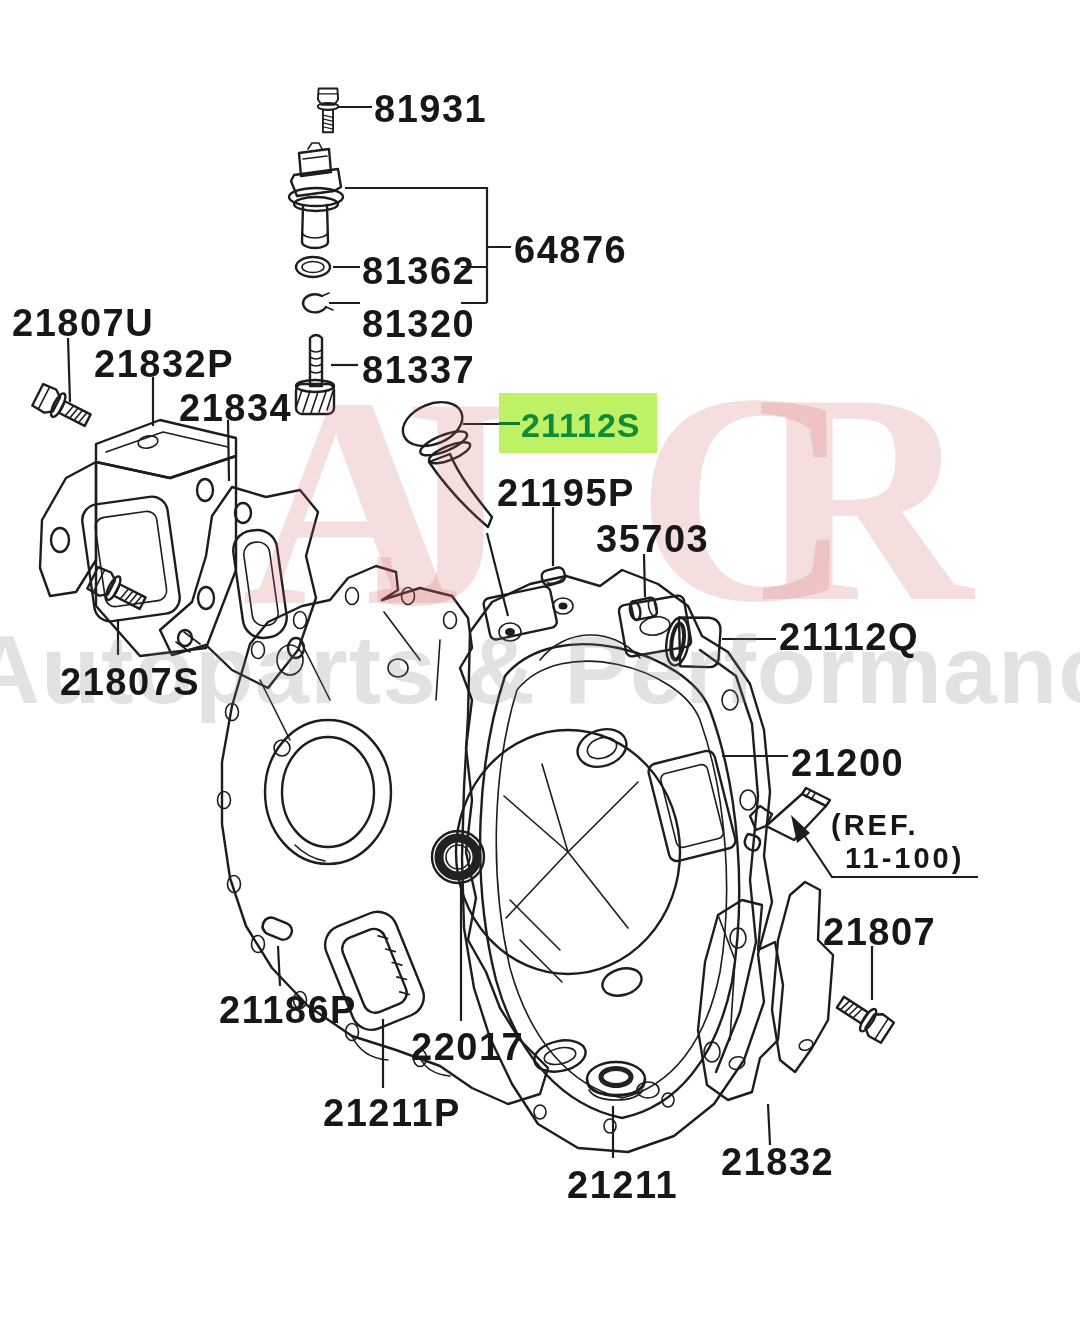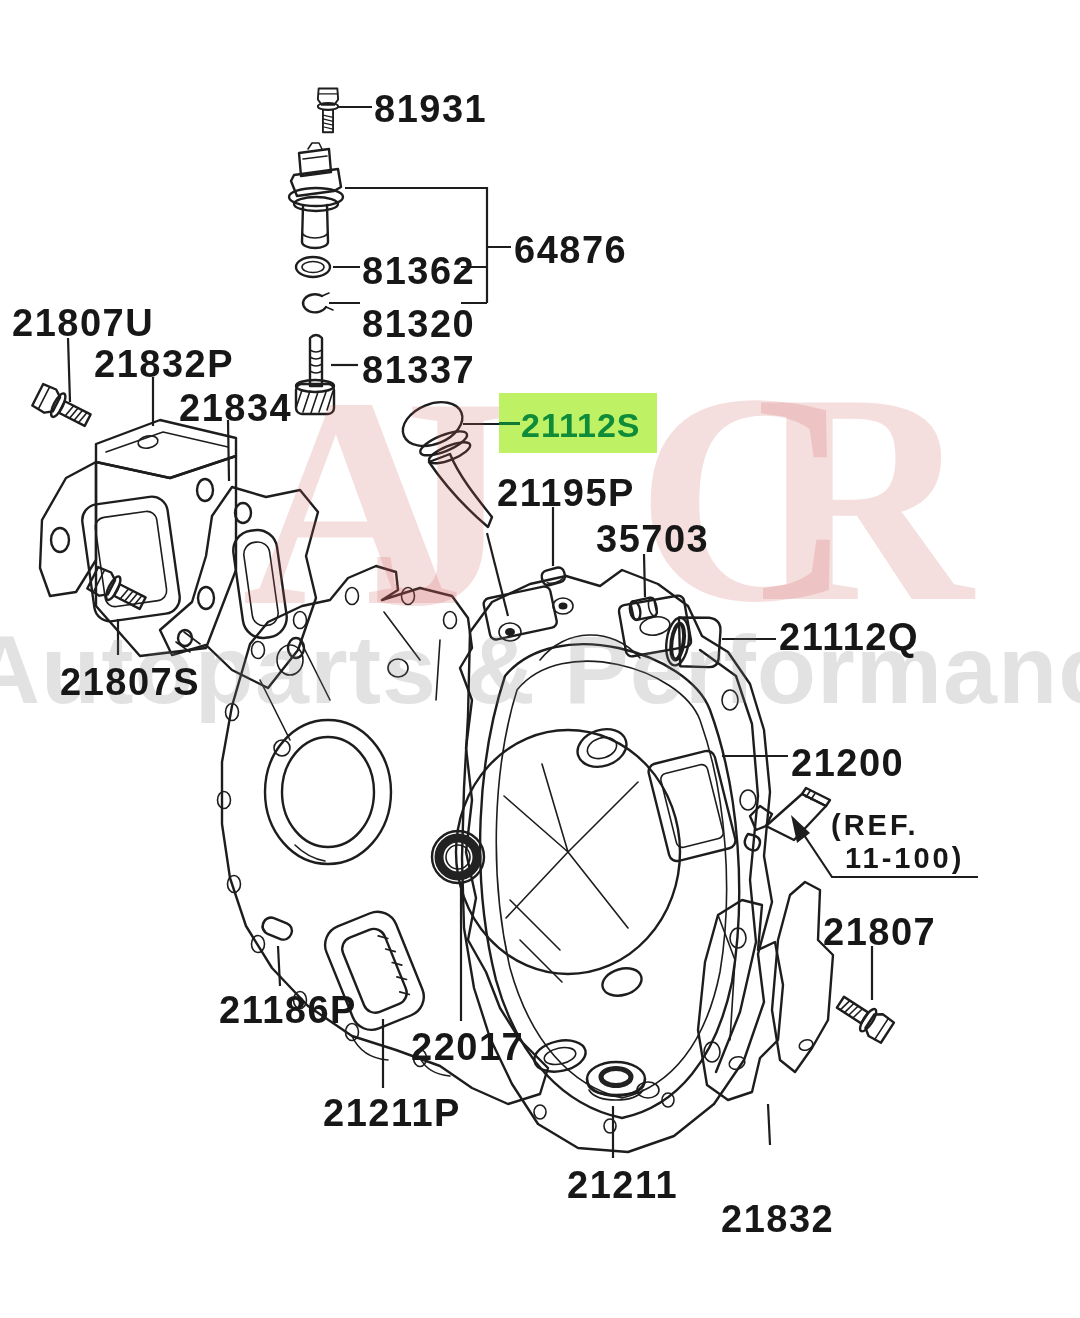--- a/index.html
+++ b/index.html
@@ -308,19 +308,19 @@
   <div class="plabel" style="left:596px;top:520px">35703</div>
   <div class="plabel" style="left:779px;top:618px">21112Q</div>
   <div class="plabel" style="left:12px;top:304px">21807U</div>
   <div class="plabel" style="left:94px;top:345px">21832P</div>
   <div class="plabel" style="left:179px;top:389px">21834</div>
   <div class="plabel" style="left:60px;top:663px">21807S</div>
   <div class="plabel" style="left:791px;top:744px">21200</div>
   <div class="plabel ref" style="left:831px;top:811px">(REF.</div>
   <div class="plabel ref" style="left:845px;top:844px">11-100)</div>
   <div class="plabel" style="left:823px;top:913px">21807</div>
-  <div class="plabel" style="left:721px;top:1200px">21832</div>
+  <div class="plabel" style="left:721px;top:1143px">21832</div>
   <div class="plabel" style="left:567px;top:1166px">21211</div>
   <div class="plabel" style="left:323px;top:1094px">21211P</div>
   <div class="plabel" style="left:411px;top:1028px">22017</div>
   <div class="plabel" style="left:219px;top:991px">21186P</div>
 
 </div>
 
 </body></html>

